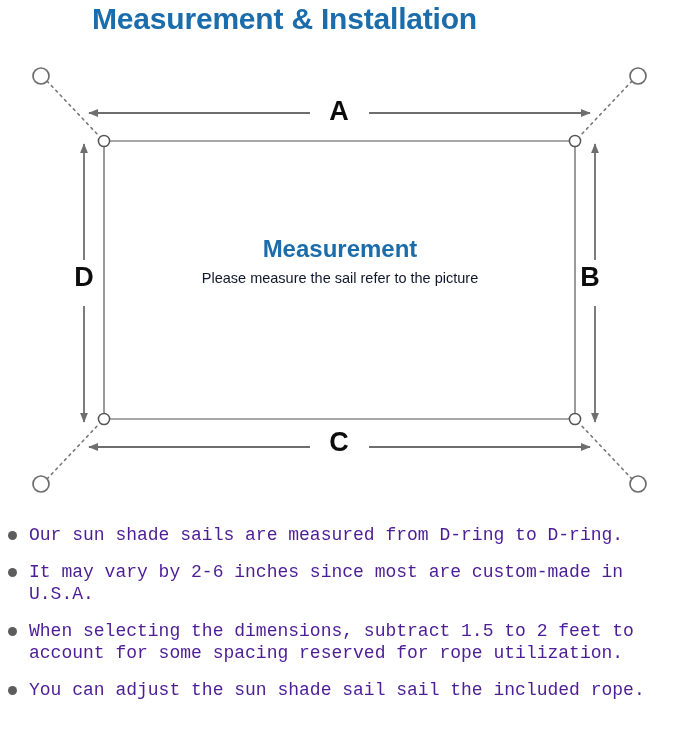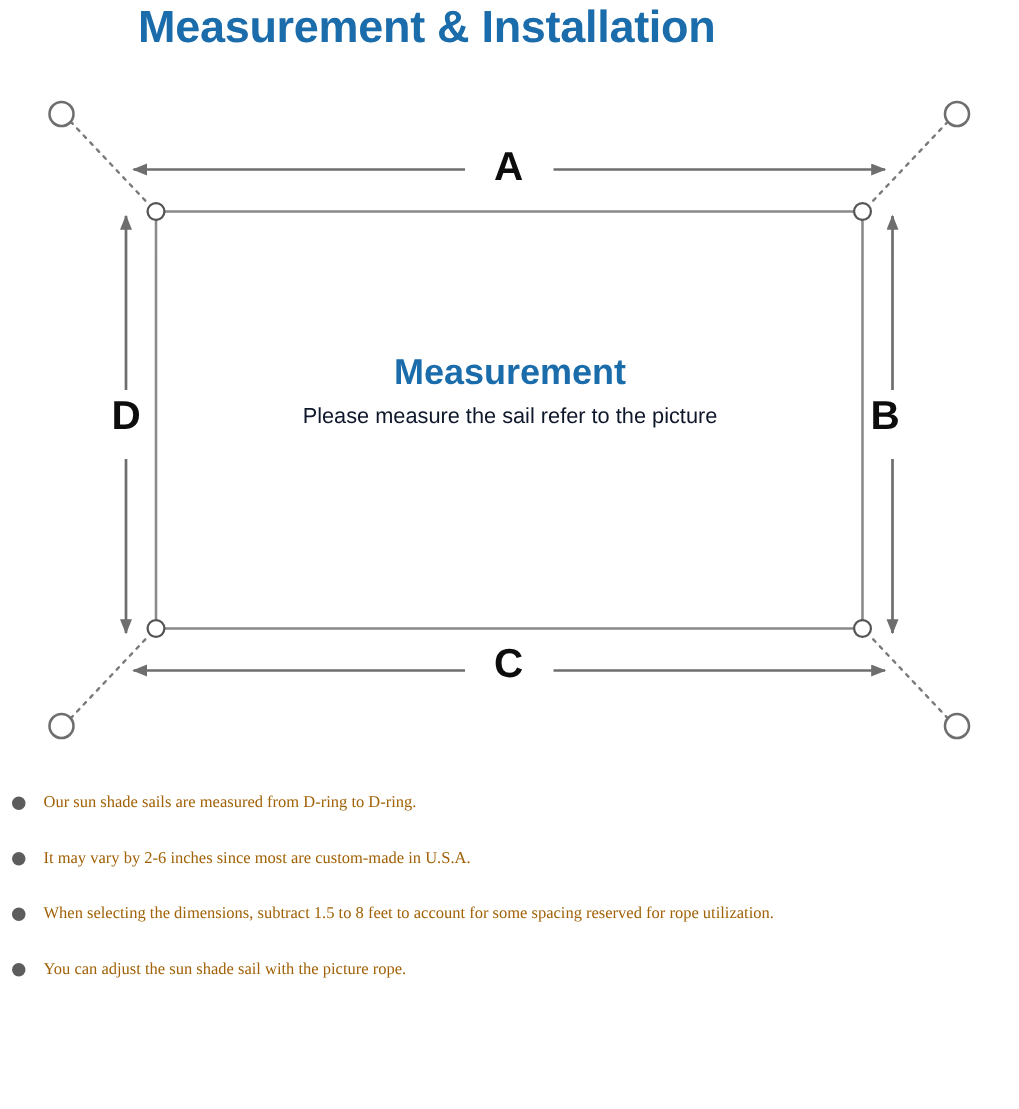--- a/index.html
+++ b/index.html
@@ -85,24 +85,24 @@
     flex: 0 0 auto;
     width: 9px;
     height: 9px;
     border-radius: 50%;
     background: #5d5d5d;
     margin-top: 7px;
     margin-right: 12px;
   }
   .note-text {
     flex: 1 1 auto;
-    font-size: 11px;
+    font-size: 18px;
     line-height: 22px;
-    color: #a16207;
-    font-family: Liberation Serif, serif;
+    color: #4c1d95;
+    font-family: Liberation Mono, monospace;
   }
 </style>
 </head>
 <body>
 
 <div id="page-title">Measurement &amp; Installation</div>
 
 <div id="diagram">
 
   <svg width="679" height="478" viewBox="0 0 679 478" style="display:block;">
@@ -175,22 +175,22 @@
     <span class="note-text">Our sun shade sails are measured from D-ring to D-ring.</span>
   </div>
 
   <div class="note-row">
     <span class="note-bullet"></span>
     <span class="note-text">It may vary by 2-6 inches since most are custom-made in U.S.A.</span>
   </div>
 
   <div class="note-row">
     <span class="note-bullet"></span>
-    <span class="note-text">When selecting the dimensions, subtract 1.5 to 8 feet to account for some spacing reserved for rope utilization.</span>
+    <span class="note-text">When selecting the dimensions, subtract 1.5 to 2 feet to account for some spacing reserved for rope utilization.</span>
   </div>
 
   <div class="note-row">
     <span class="note-bullet"></span>
-    <span class="note-text">You can adjust the sun shade sail with the picture rope.</span>
+    <span class="note-text">You can adjust the sun shade sail sail the included rope.</span>
   </div>
 
 
 </div>
 
 </body></html>

